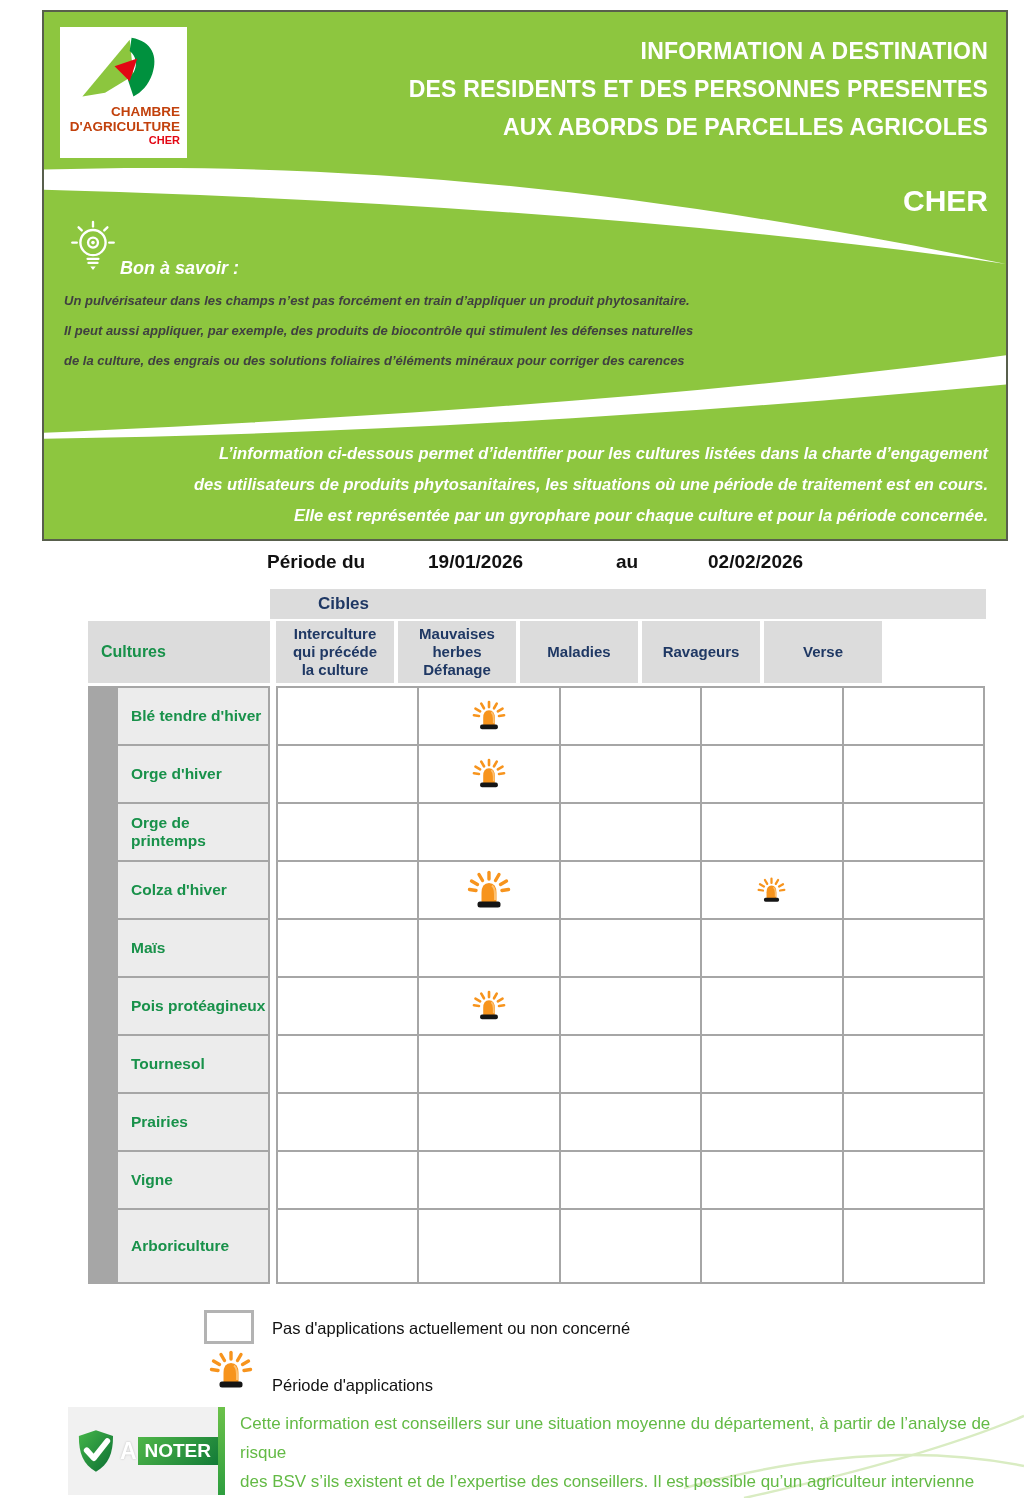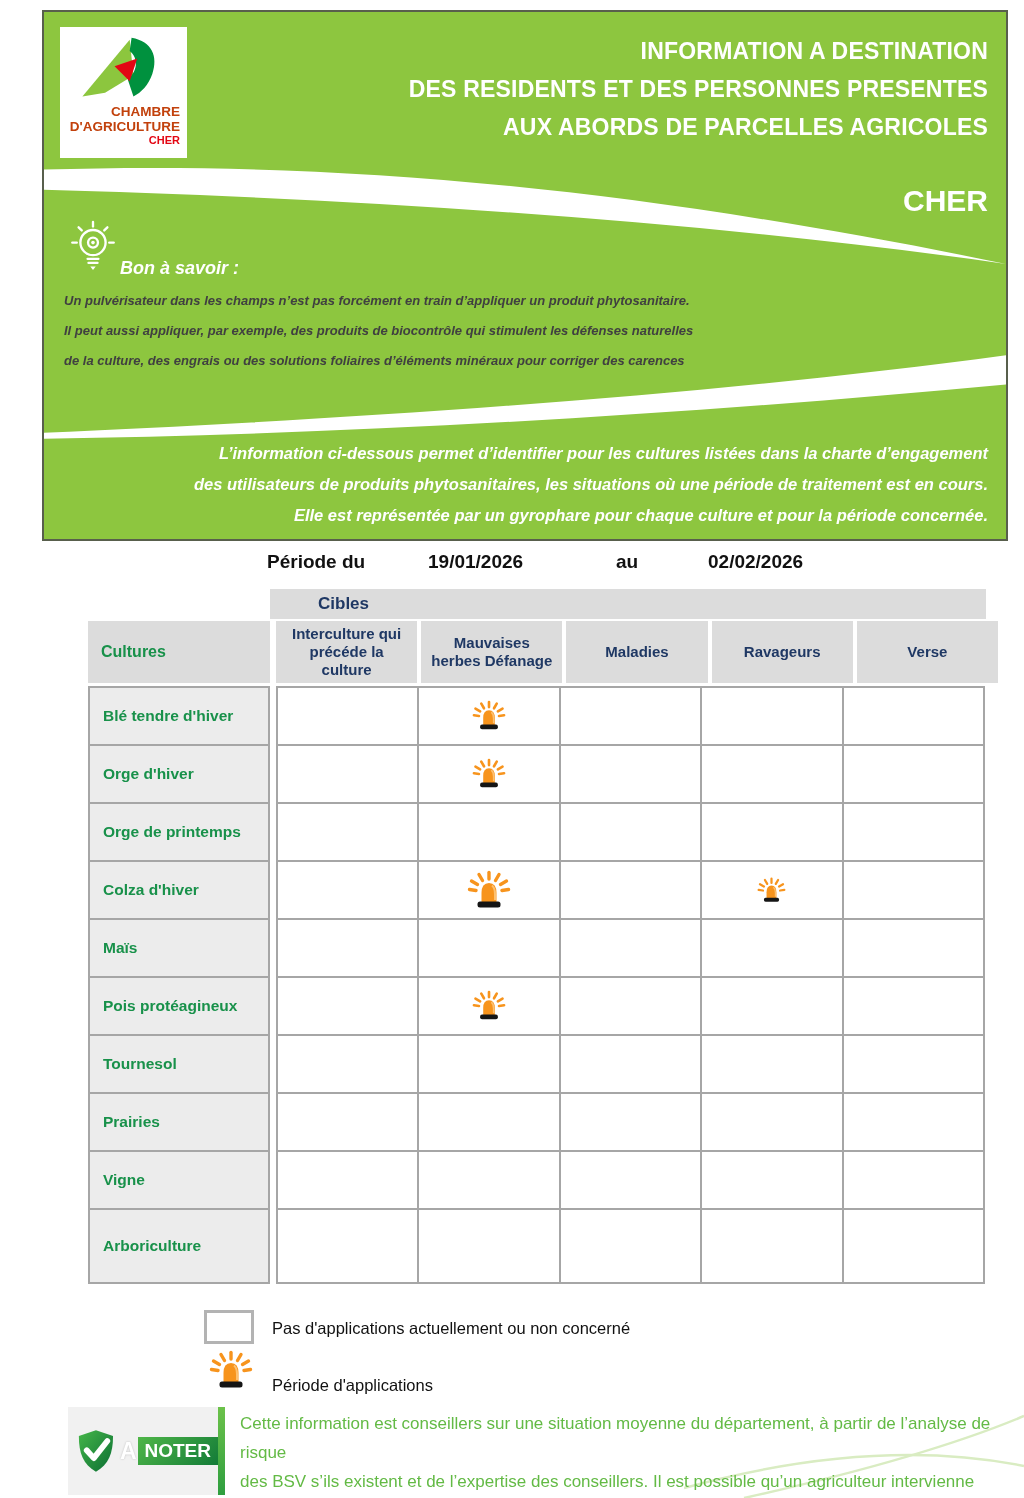--- a/index.html
+++ b/index.html
@@ -32,28 +32,28 @@
   .period span{position:absolute;top:551px;font-weight:bold;font-size:19px;color:#111;}
   .p-label{left:267px;} .p-start{left:428px;} .p-to{left:616px;} .p-end{left:708px;}
 
   
   .cibles-bar{position:absolute;left:270px;top:589px;width:716px;height:30px;background:#DCDCDC;}
   .cibles-bar span{display:block;padding-left:48px;line-height:29px;
                    color:var(--navy,#1F3864);font-weight:bold;font-size:17px;}
   .cultures-h{position:absolute;left:88px;top:621px;width:182px;height:62px;background:#DCDCDC;
               display:flex;align-items:center;}
   .cultures-h span{padding-left:13px;color:var(--cgreen,#18914A);font-weight:bold;font-size:16px;}
-  .hgrid{position:absolute;left:276px;top:621px;width:722px;height:62px;display:grid;
+  .hgrid{position:absolute;left:276px;top:621px;width:606px;height:62px;display:grid;
          grid-template-columns:repeat(5,1fr);gap:4px;}
   .hcell{background:#DCDCDC;display:flex;align-items:center;justify-content:center;text-align:center;
          color:var(--navy,#1F3864);font-weight:bold;font-size:15px;line-height:18px;padding:0 10px;}
   .col-cultures{position:absolute;left:88px;top:686px;width:182px;box-sizing:border-box;
                 background:var(--grid,#A6A6A6);padding:2px;display:grid;
                 grid-template-rows:repeat(9,56px) 72px;gap:2px;}
-  .cult-cell{background:#ECECEC;display:flex;align-items:center;}
+  .cult-cell{background:#ECECEC;display:flex;align-items:center;margin-left:28px;}
   .cult-cell span{padding-left:13px;color:var(--cgreen,#18914A);font-weight:bold;font-size:15.5px;}
   .data-grid{position:absolute;left:276px;top:686px;width:709px;box-sizing:border-box;
              background:var(--grid,#A6A6A6);padding:2px;display:grid;
              grid-template-columns:repeat(5,1fr);grid-template-rows:repeat(9,56px) 72px;gap:2px;}
   .dcell{background:#fff;display:flex;align-items:center;justify-content:center;}
 
   
   .legend-box{position:absolute;left:204px;top:1310px;width:50px;height:34px;background:#fff;
               border:3px solid #B3B3B3;box-sizing:border-box;}
   .legend-t1{position:absolute;left:272px;top:1319px;font-size:16.5px;color:#111;}

